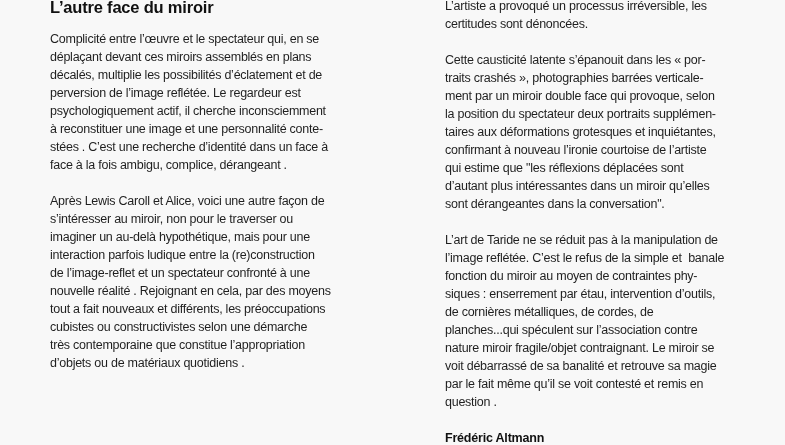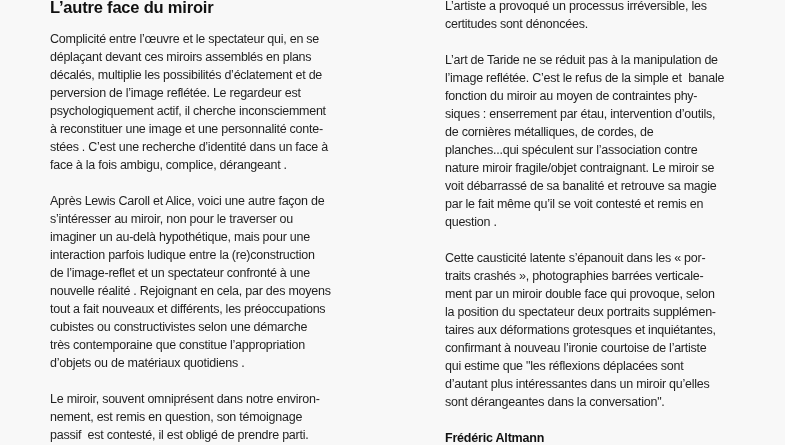--- a/index.html
+++ b/index.html
@@ -60,41 +60,38 @@
   <p class="body">Après Lewis Caroll et Alice, voici une autre façon de
 s’intéresser au miroir, non pour le traverser ou
 imaginer un au-delà hypothétique, mais pour une
 interaction parfois ludique entre la (re)construction
 de l’image-reflet et un spectateur confronté à une
 nouvelle réalité . Rejoignant en cela, par des moyens
 tout a fait nouveaux et différents, les préoccupations
 cubistes ou constructivistes selon une démarche
 très contemporaine que constitue l’appropriation
 d’objets ou de matériaux quotidiens .</p>
-  <p class="body">Le miroir, souvent omniprésent dans notre environ-
-nement, est remis en question, son témoignage
-passif  est contesté, il est obligé de prendre parti.</p>
 </div>
 
 <div class="col col-right">
   <p class="body">L’artiste a provoqué un processus irréversible, les
 certitudes sont dénoncées.</p>
+  <p class="body">Cette causticité latente s’épanouit dans les « por-
+traits crashés », photographies barrées verticale-
+ment par un miroir double face qui provoque, selon
+la position du spectateur deux portraits supplémen-
+taires aux déformations grotesques et inquiétantes,
+confirmant à nouveau l’ironie courtoise de l’artiste
+qui estime que "les réflexions déplacées sont
+d’autant plus intéressantes dans un miroir qu’elles
+sont dérangeantes dans la conversation".</p>
   <p class="body">L’art de Taride ne se réduit pas à la manipulation de
 l’image reflétée. C’est le refus de la simple et  banale
 fonction du miroir au moyen de contraintes phy-
 siques : enserrement par étau, intervention d’outils,
 de cornières métalliques, de cordes, de
 planches...qui spéculent sur l’association contre
 nature miroir fragile/objet contraignant. Le miroir se
 voit débarrassé de sa banalité et retrouve sa magie
 par le fait même qu’il se voit contesté et remis en
 question .</p>
-  <p class="body">Cette causticité latente s’épanouit dans les « por-
-traits crashés », photographies barrées verticale-
-ment par un miroir double face qui provoque, selon
-la position du spectateur deux portraits supplémen-
-taires aux déformations grotesques et inquiétantes,
-confirmant à nouveau l’ironie courtoise de l’artiste
-qui estime que "les réflexions déplacées sont
-d’autant plus intéressantes dans un miroir qu’elles
-sont dérangeantes dans la conversation".</p>
   <p class="signature">Frédéric Altmann</p>
 </div>
 
 </body></html>

